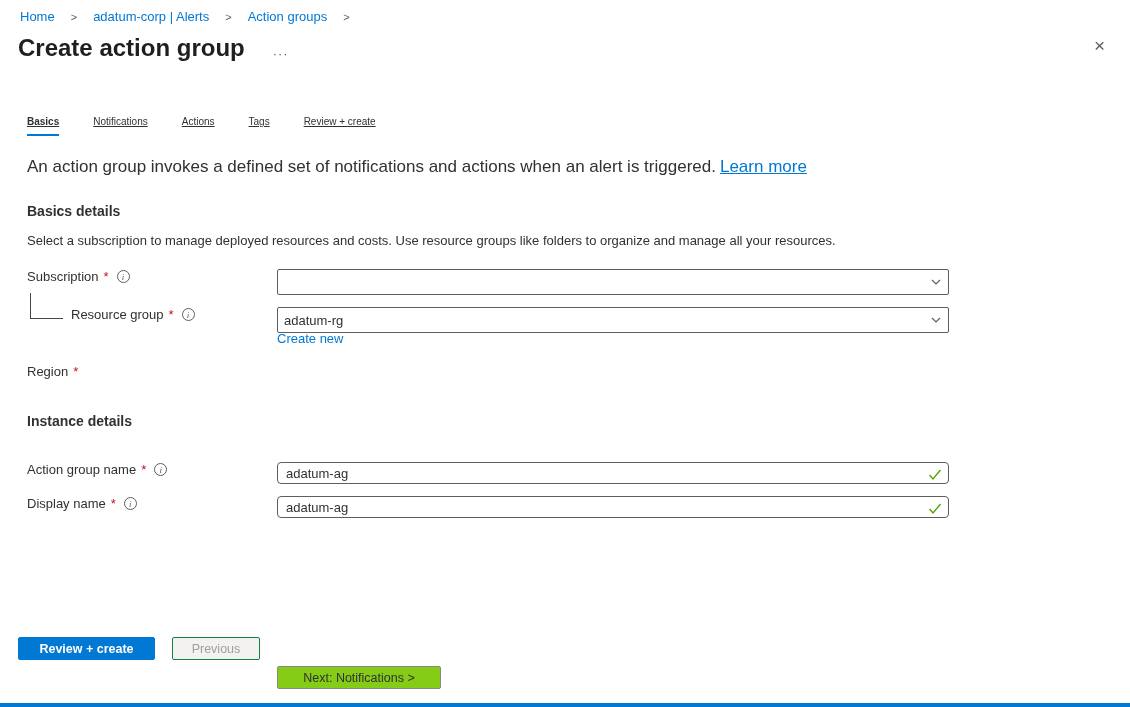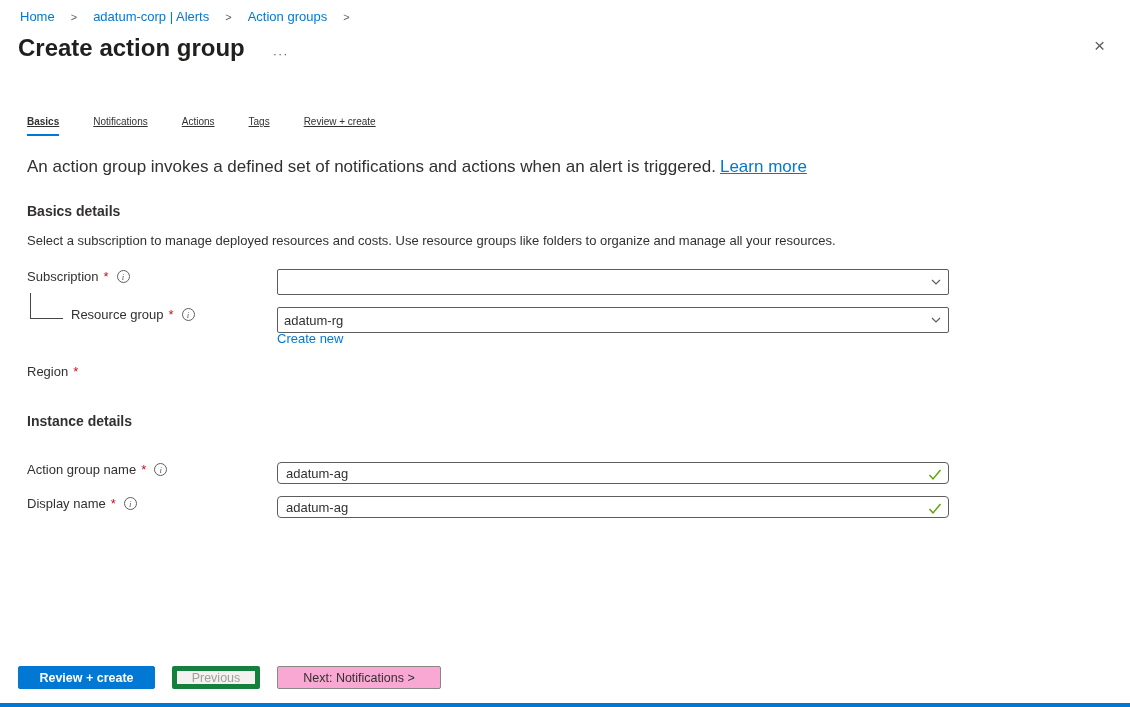--- a/index.html
+++ b/index.html
@@ -68,22 +68,22 @@
   .first-instance-row { margin-top:33px; }
 
   
   .footer { position:absolute; left:18px; bottom:18px; display:flex; gap:17px; }
   .btn {
     height:23px; font-size:12.5px; padding:0 14px; border-radius:2px;
     display:flex; align-items:center; justify-content:center; cursor:pointer;
     font-family:inherit; white-space:nowrap;
   }
   .btn-primary { background:#0078d4; color:#fff; border:1px solid #0078d4; font-weight:700; min-width:137px; }
-  .btn-disabled { background:#f3f2f1; color:#a19f9d; border:5px solid #15803d; cursor:default; min-width:88px; }
-  .btn-secondary { background:#f9a8d4; color:#323130; border:1px solid #8a8886; min-width:164px; }
+  .btn-disabled { background:#f3f2f1; color:#a19f9d; border:1px solid #15803d; cursor:default; min-width:88px; }
+  .btn-secondary { background:#84cc16; color:#323130; border:1px solid #8a8886; min-width:164px;margin-top:29px; }
 
   .bottom-bar { position:absolute; left:0; bottom:0; width:100%; height:4px; background:#0078d4; }
 </style>
 </head>
 <body>
 
 <nav class="breadcrumb">
   <a>Home</a>
   <span class="sep">&gt;</span>
   <a>adatum-corp | Alerts</a>

